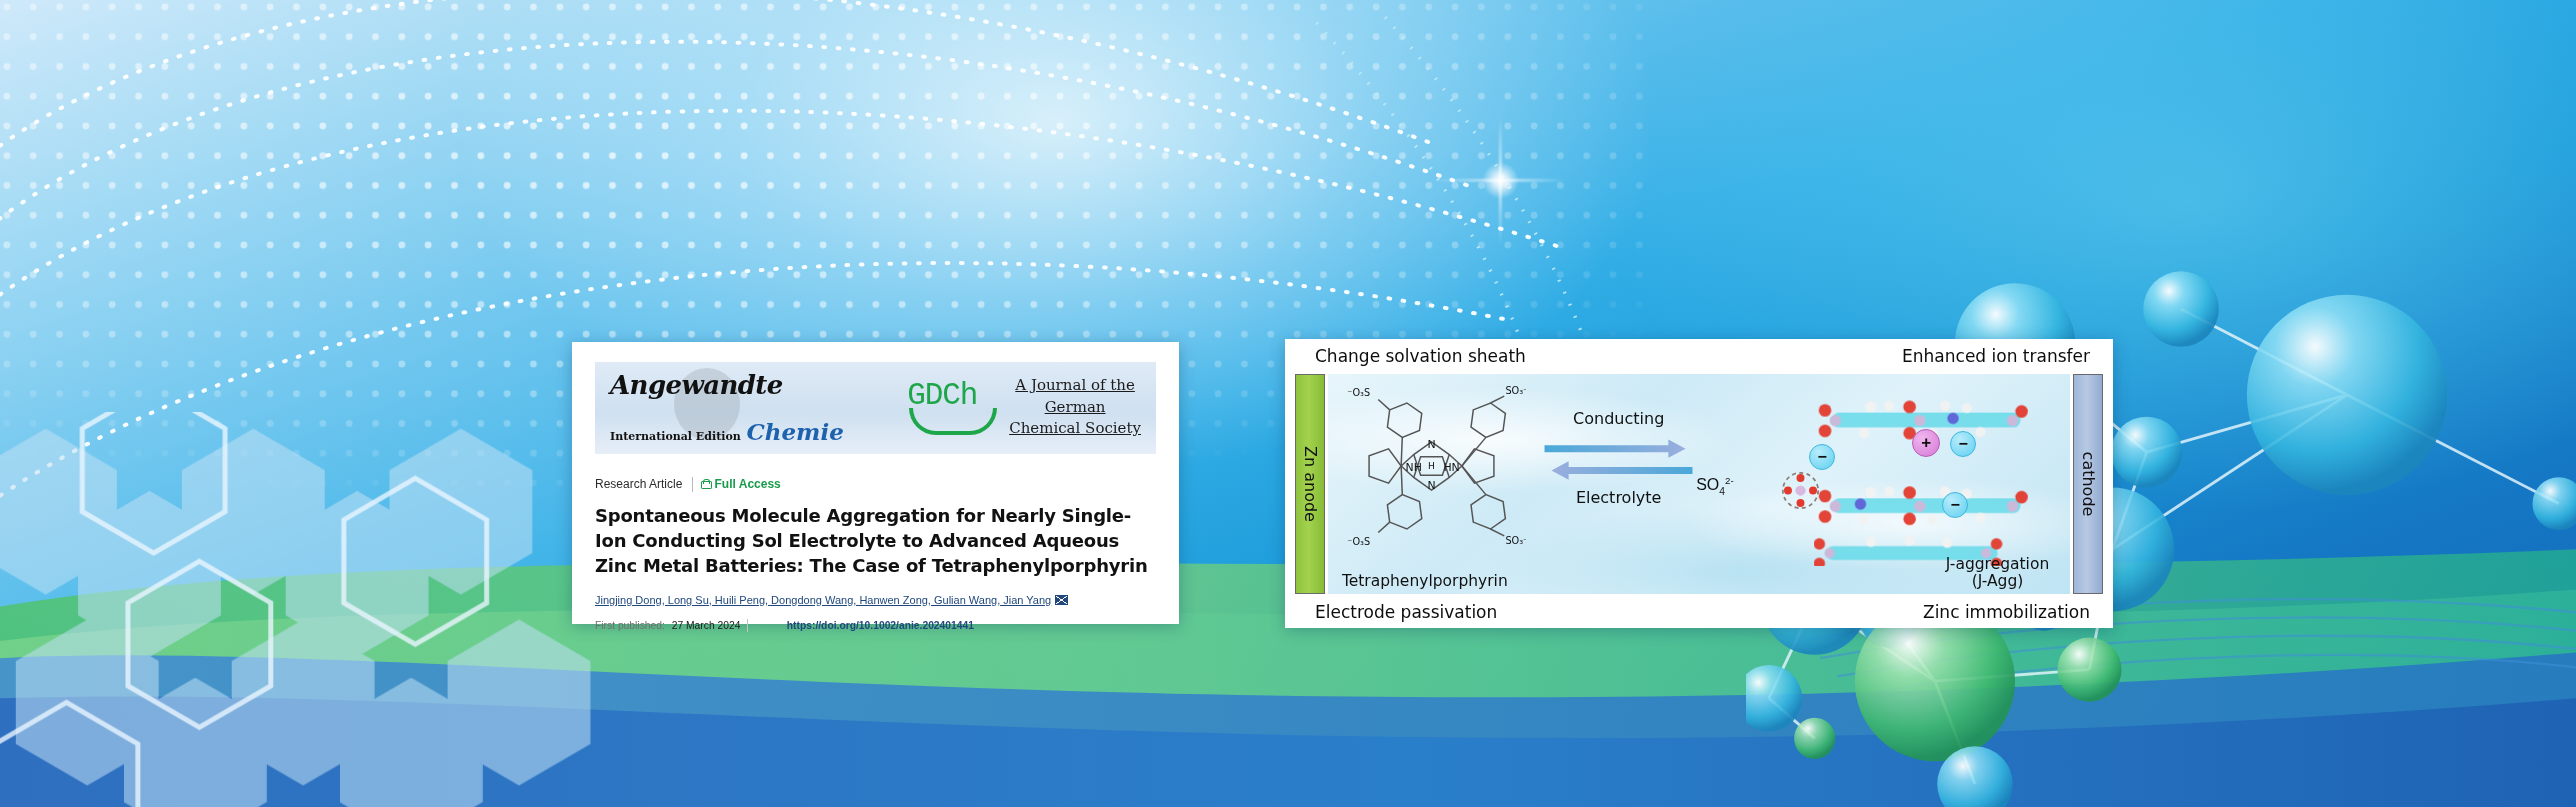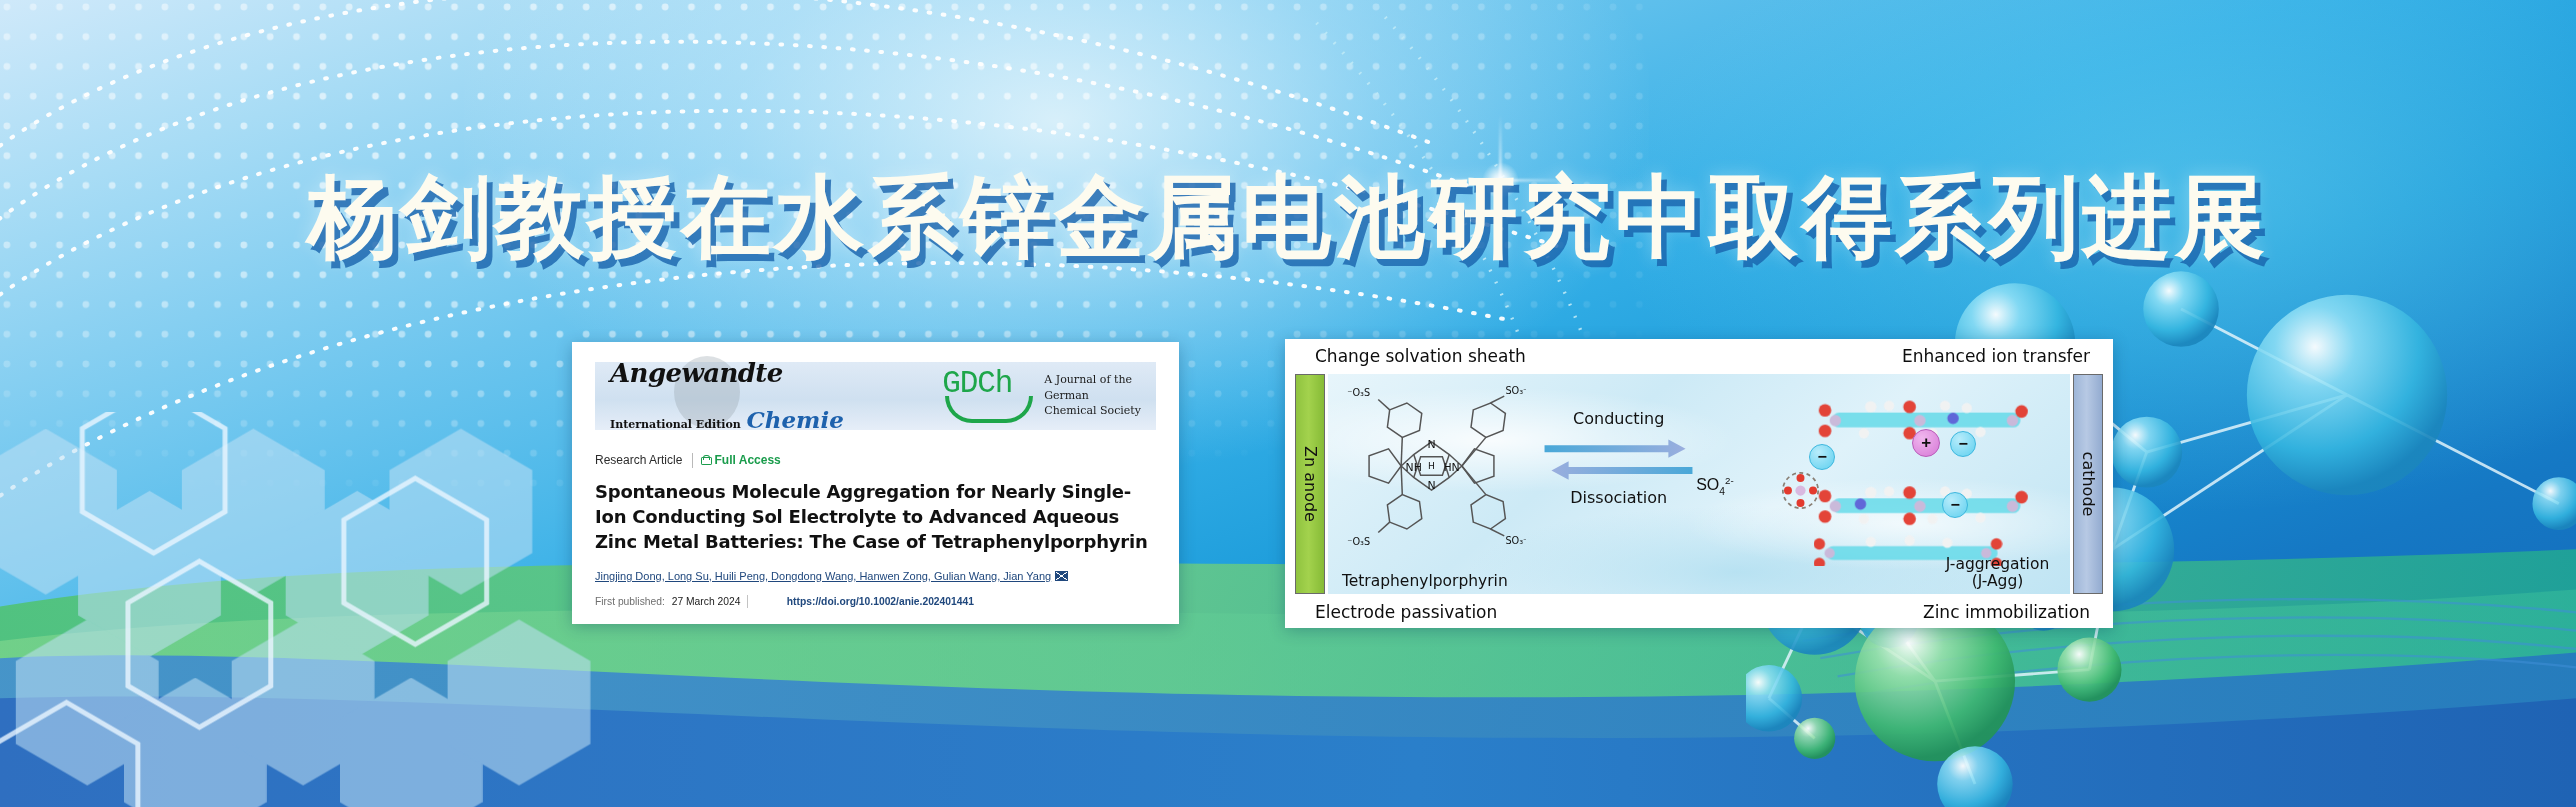--- a/index.html
+++ b/index.html
@@ -68,41 +68,41 @@
   
   #card{
     position:absolute;left:572px;top:342px;width:607px;height:282px;
     background:#ffffff;
     box-shadow:0 3.4px 15px rgba(4,50,90,.30);
   }
   #card-inner{padding:19.5px 23px 0 23px;}
 
   .journal-head{
     display:flex;align-items:center;justify-content:space-between;
-    height:68px;padding:0 15px;
+    height:68px;padding:12px 15px;
     background:linear-gradient(180deg,#dfeaf6 0%,#cfe0f0 55%,#e6eef8 100%);
   }
   .ang-logo{position:relative;display:flex;flex-direction:column;justify-content:center;min-width:189px;}
   .ang-oval{position:absolute;left:64px;top:-3.4px;width:66px;height:72px;border-radius:50%;
     background:rgba(150,160,170,.33);}
   .ang-row1{position:relative;font-family:"DejaVu Serif","Liberation Serif",serif;
     font-style:italic;font-weight:bold;font-size:26px;color:#111;line-height:1;letter-spacing:-0.6px;}
   .ang-row2{position:relative;display:flex;align-items:baseline;gap:5.7px;margin-top:2.3px;}
   .ang-intl{font-family:"DejaVu Serif","Liberation Serif",serif;font-weight:bold;font-size:11px;color:#111;}
   .ang-chemie{font-family:"DejaVu Serif","Liberation Serif",serif;font-style:italic;font-weight:bold;
     font-size:23px;color:#1e62ad;line-height:1;margin-top:20px;}
 
   .gdch-wrap{display:flex;align-items:center;gap:16px;}
   .gdch{position:relative;width:86px;height:55px;}
   .gdch-txt{font-family:Liberation Mono, monospace;font-size:31px;color:#1ea64a;
     line-height:1;letter-spacing:-1.1px;}
   .gdch-bowl{position:absolute;left:2.3px;bottom:0;width:80px;height:23px;
     border:4px solid #1ea64a;border-top:none;border-radius:0 0 44px 44px;}
-  .gdch-sub{font-family:"DejaVu Serif","Liberation Serif",serif;font-size:11px;color:#1b1b1b;
-    line-height:1.45;text-align:left;white-space:pre-line;}
+  .gdch-sub{font-family:"DejaVu Serif","Liberation Serif",serif;font-size:15px;color:#1b1b1b;
+    line-height:1.45;text-align:center;white-space:pre-line;text-decoration:underline;}
 
   .meta-row{display:flex;align-items:center;gap:9.2px;margin-top:23px;}
   .meta-type{font-size:12px;color:#2c2c2c;}
   .meta-div{width:0.6px;height:15px;background:#b9b9b9;}
   .meta-access{display:flex;align-items:center;gap:4.6px;font-size:12px;font-weight:bold;color:#1a9c4c;}
   .lock{width:8.6px;height:10.3px;position:relative;}
   .lock-body{position:absolute;bottom:0;width:8.6px;height:6.3px;border:1.1px solid #1a9c4c;border-radius:1.1px;}
   .lock-sh{position:absolute;top:0;left:1.7px;width:5.2px;height:4.6px;border:1.1px solid #1a9c4c;
     border-bottom:none;border-radius:2.9px 2.9px 0 0;}
 
@@ -314,21 +314,20 @@
     <circle cx="120" cy="690" r="94" fill="url(#bub)"></circle>
     <circle cx="250" cy="720" r="52" fill="url(#bub)"></circle>
     <circle cx="330" cy="830" r="140" fill="url(#bubg)"></circle>
     <circle cx="600" cy="810" r="56" fill="url(#bubg)"></circle>
     <circle cx="40" cy="860" r="58" fill="url(#bub)"></circle>
     <circle cx="120" cy="930" r="36" fill="url(#bubg)"></circle>
     <circle cx="400" cy="1010" r="66" fill="url(#bub)"></circle>
     <circle cx="1420" cy="520" r="46" fill="url(#bub)"></circle>
   </svg>
 
-  <div id="title">杨剑教授在水系锌金属电池研究中取得系列进展</div>
 
   <div id="card">
     <div id="card-inner">
 
       <div class="journal-head">
         <div class="ang-logo">
           <div class="ang-oval"></div>
           <div class="ang-row1">Angewandte</div>
           <div class="ang-row2">
             <span class="ang-intl">International Edition</span>
@@ -439,21 +438,21 @@
                   <stop offset="100%" stop-color="#9aaede"></stop>
               </linearGradient>
               <linearGradient id="ar2" x1="1" y1="0" x2="0" y2="0">
                 <stop offset="0%" stop-color="#49a8d8"></stop>
                   <stop offset="100%" stop-color="#9aaede"></stop>
               </linearGradient>
             </defs>
             <path d="M6 58 L222 58 L222 48 L252 64 L222 80 L222 70 L6 70 Z" fill="url(#ar1)"></path>
             <path d="M264 96 L48 96 L48 86 L18 102 L48 118 L48 108 L264 108 Z" fill="url(#ar2)"></path>
           </svg>
-          <div class="arr-lbl bot">Dissociation</div>
+          <div class="arr-lbl bot">Electrolyte</div>
         </div>
 
         <div class="so4">
           <span>SO</span><sub>4</sub><sup>2-</sup>
         </div>
         <svg style="position:absolute;left:452px;top:96px;width:41px;height:41px;" viewBox="0 0 72 72">
           <circle cx="36" cy="36" r="31" fill="none" stroke="#8a7f74" stroke-width="3" stroke-dasharray="7 6"></circle>
           <circle cx="36" cy="36" r="9" fill="#d9b9e0"></circle>
           <circle cx="36" cy="14" r="7" fill="#e33a2e"></circle>
           <circle cx="36" cy="58" r="7" fill="#e33a2e"></circle>

